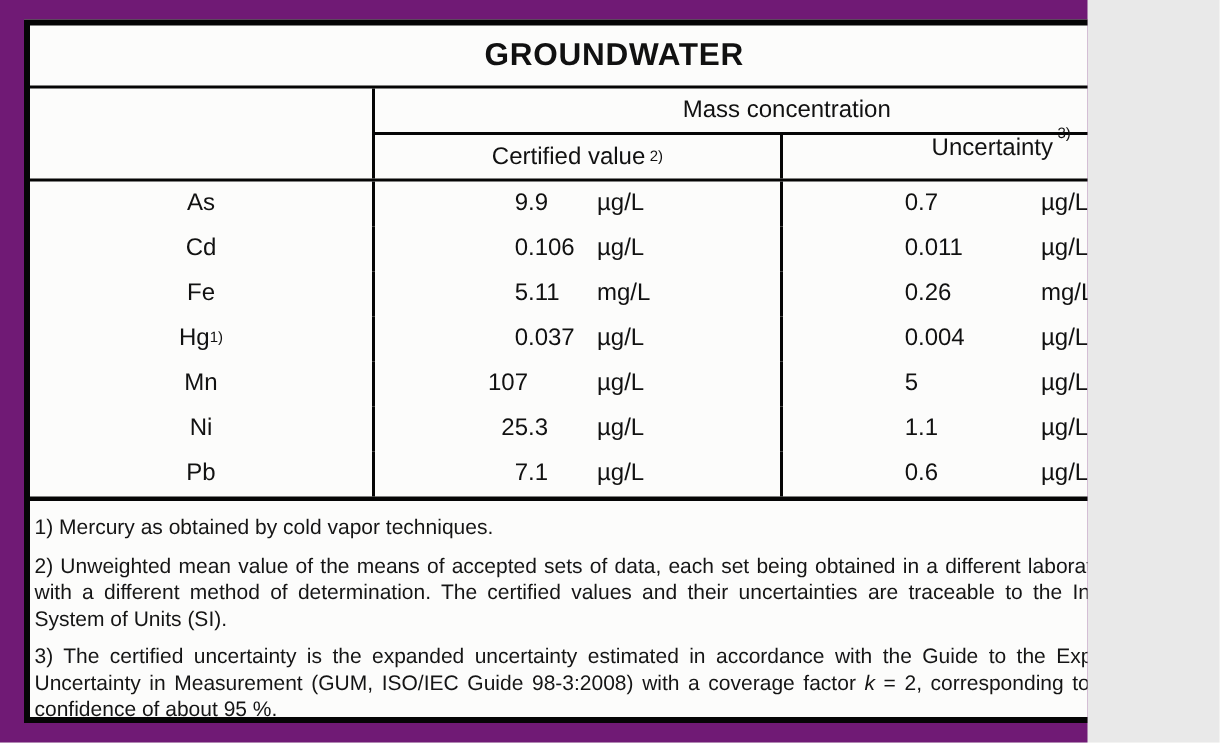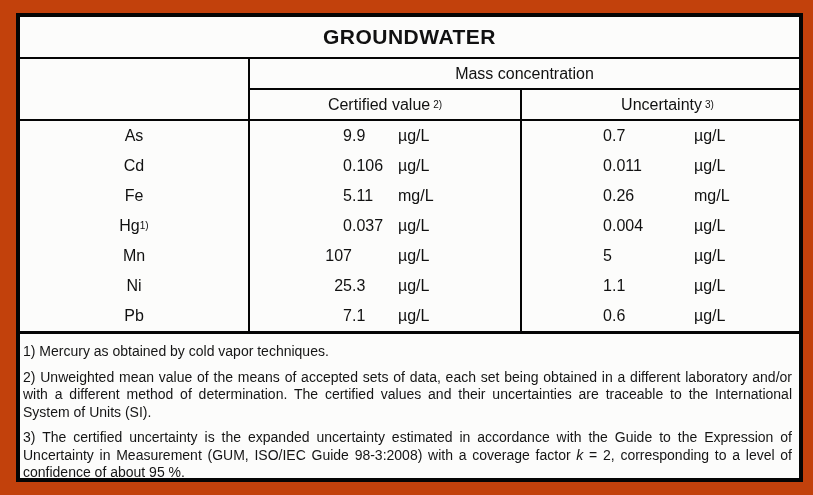--- a/index.html
+++ b/index.html
@@ -3,22 +3,22 @@
 <meta charset="utf-8">
 <style>
   html,body{margin:0;padding:0;}
   body{
     font-family:"Liberation Sans","DejaVu Sans",sans-serif;
     color:#111;
     background:#e9e9e9;
   }
   .page{
     position:relative;
-    width:813px;height:495px;
-    background:#c2410c;
+    width:725px;height:495px;
+    background:#701a75;
     overflow:hidden;
   }
   .cert-table{
     position:absolute;left:16px;top:13px;
     width:787px;height:469px;
     box-sizing:border-box;
     border:4px solid #050505;
     background:#fcfcfb;
     display:flex;flex-direction:column;
   }
@@ -49,21 +49,21 @@
   .sub-row{flex:1;display:flex;gap:14px;}
   .sub-certified{
     flex:0 0 272px;width:272px;
     border-right:2px solid #050505;
     box-sizing:border-box;
     display:flex;align-items:center;justify-content:center;
     font-size:16px;
   }
   .sub-uncertainty{
     flex:1;
-    display:flex;align-items:center;justify-content:center;
+    display:flex;justify-content:center;
     font-size:16px;
   }
   sup{font-size:10px;vertical-align:super;line-height:0;}
   .hdr-sup{margin-left:3px;}
   
   .body-block{
     flex:0 0 210px;height:210px;
     border-bottom:3px solid #050505;
     display:flex;flex-direction:column;
   }

